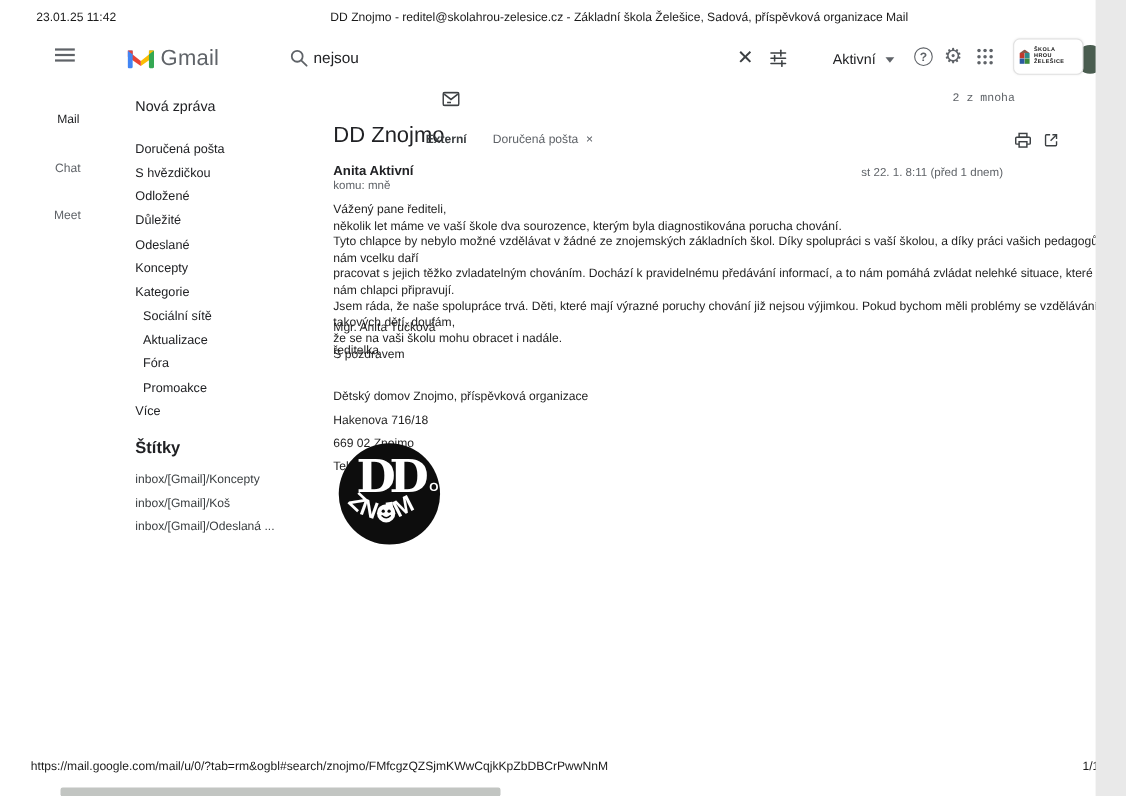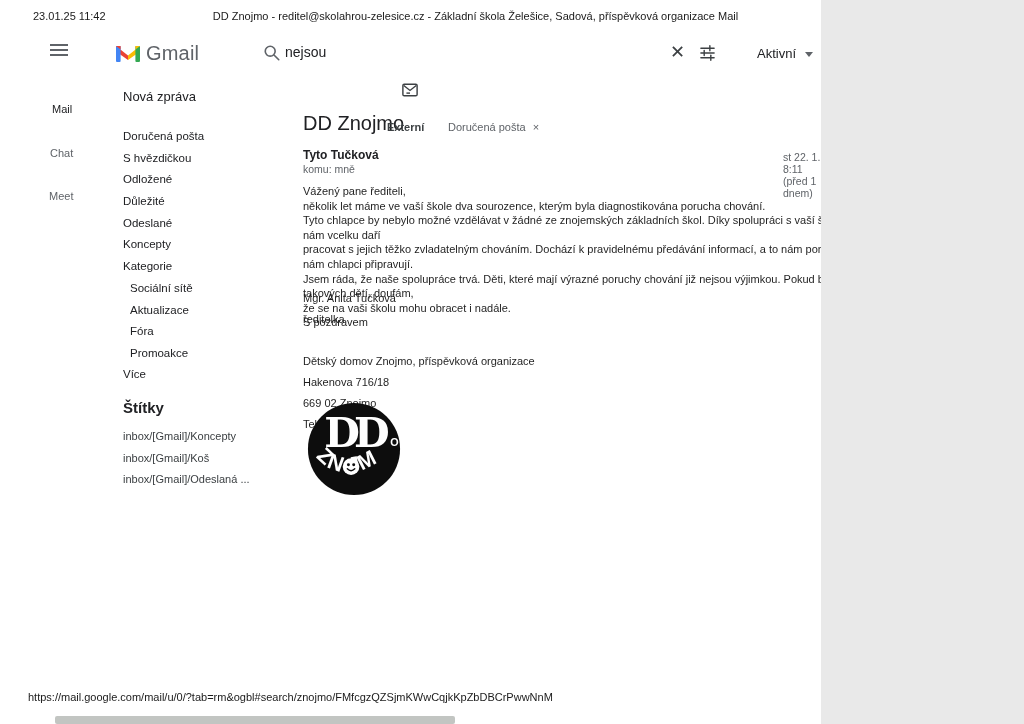--- a/index.html
+++ b/index.html
@@ -1,19 +1,19 @@
 <!DOCTYPE html>
 <html><head>
 <meta charset="utf-8">
 <style>
   * { margin:0; padding:0; box-sizing:border-box; }
   html,body { background:#e9e9e9; }
   body { font-family:"Liberation Sans", sans-serif; }
   #page {
-    position:relative; width:821px; height:724px; background:#ffffff;
+    position:relative; width:996px; height:724px; background:#ffffff;
     overflow:hidden; color:#1f1f1f;
   }
   .abs { position:absolute; }
   .pre { white-space:pre-line; }
 
   
   .print-meta { font-size:11px; color:#1a1a1a; }
   #print-title { left:130px; right:0; top:10px; text-align:center; }
 
   
@@ -193,21 +193,21 @@
     </svg>
   </div>
   <div class="abs" style="left:948px; top:120px;">
     <svg width="15" height="15" viewBox="0 0 18 18" fill="none" stroke="#3c4043" stroke-width="1.5">
       <path d="M8 3 H4 A1 1 0 0 0 3 4 V14 A1 1 0 0 0 4 15 H14 A1 1 0 0 0 15 14 V10"></path>
       <path d="M10.5 3 H15 V7.5"></path>
       <line x1="15" y1="3" x2="8.5" y2="9.5"></line>
     </svg>
   </div>
 
-  <div class="abs" id="sender-name">Tyto Tučková</div>
+  <div class="abs" id="sender-name">Anita Aktivní</div>
   <div class="abs" id="sender-to">komu: mně</div>
   <div class="abs" id="mail-date">st 22. 1. 8:11 (před 1 dnem)</div>
 
   <div class="abs pre" id="mail-body">Vážený pane řediteli,
 několik let máme ve vaší škole dva sourozence, kterým byla diagnostikována porucha chování.
 Tyto chlapce by nebylo možné vzdělávat v žádné ze znojemských základních škol. Díky spolupráci s vaší školou, a díky práci vašich pedagogů, se nám vcelku daří
 pracovat s jejich těžko zvladatelným chováním. Dochází k pravidelnému předávání informací, a to nám pomáhá zvládat nelehké situace, které nám chlapci připravují.
 Jsem ráda, že naše spolupráce trvá. Děti, které mají výrazné poruchy chování již nejsou výjimkou. Pokud bychom měli problémy se vzděláváním takových dětí, doufám,
 že se na vaši školu mohu obracet i nadále.
 S pozdravem</div>

